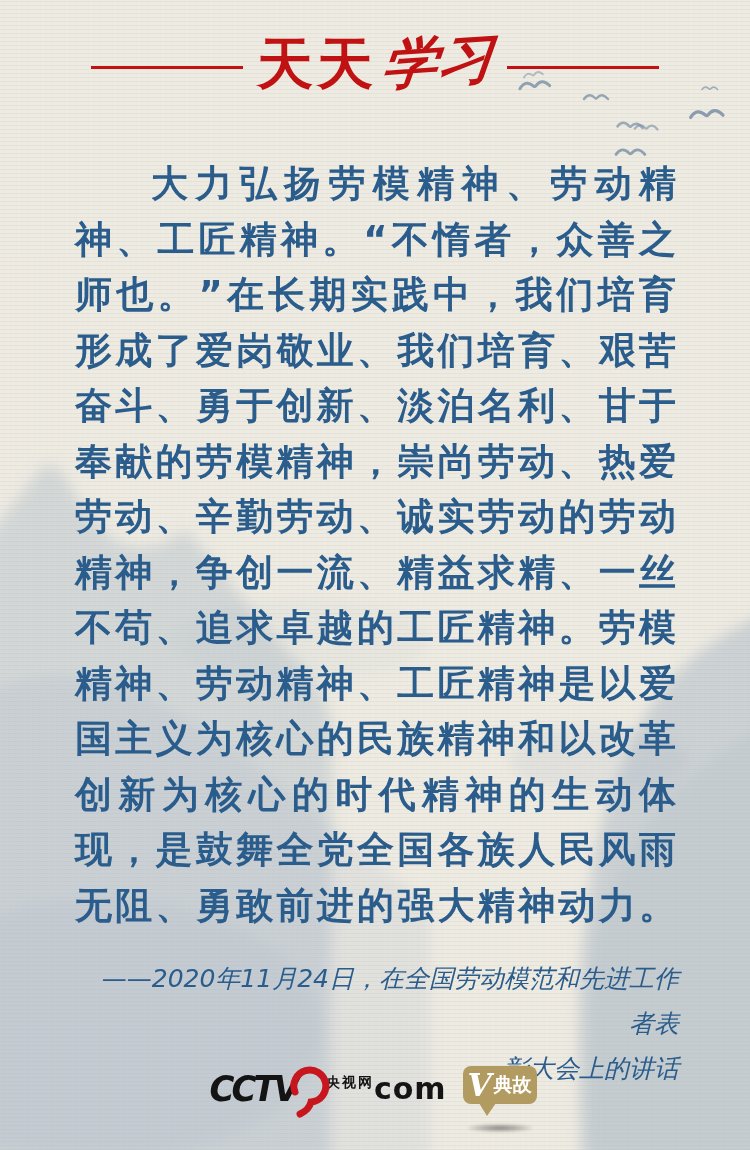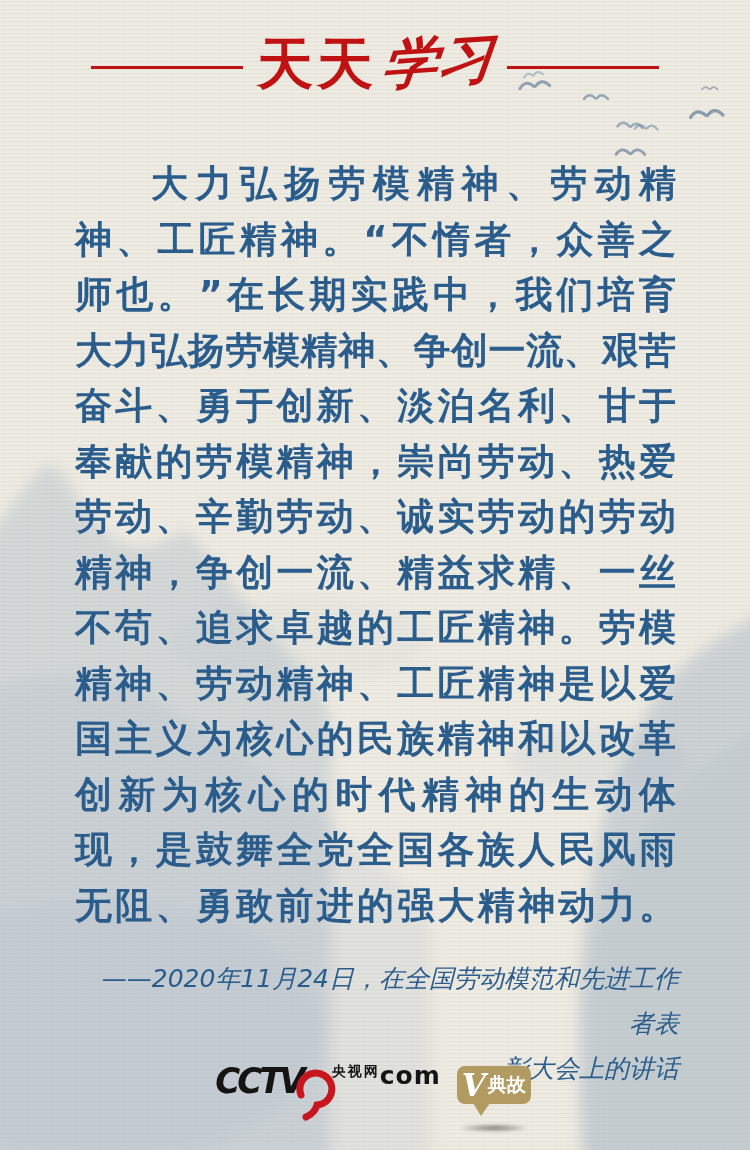--- a/index.html
+++ b/index.html
@@ -25,26 +25,26 @@
     font-weight:700;font-size:37px;line-height:55.5px;}
   .qline{text-align:justify;text-align-last:justify;white-space:nowrap;}
   .qline.first{text-indent:76px;}
 
   
   .attribution{position:absolute;top:956px;left:77px;width:602px;color:#2a5c8c;
     font-style:italic;font-weight:400;font-size:25px;line-height:45px;text-align:right;}
 
   
   .footer{position:absolute;top:1064px;left:0;width:750px;display:flex;justify-content:center;align-items:flex-start;gap:16px;}
-  .cctv{display:flex;align-items:flex-start;height:48px;color:#141414;}
+  .cctv{display:flex;align-items:center;height:48px;color:#141414;}
   .cctv-letters{font-weight:900;font-style:italic;font-size:34px;line-height:0.95;letter-spacing:-3px;transform:scaleY(1.05);}
   .cctv-arc{width:46px;height:54px;margin-left:-13px;margin-right:-4px;position:relative;top:3px;}
   .cctv-col{display:flex;flex-direction:row;line-height:1;padding-bottom:1px;}
   .cctv-site{font-size:14px;font-weight:700;letter-spacing:2px;}
-  .cctv-domain{font-size:25px;font-weight:800;letter-spacing:1px;margin-top:2px;line-height:0.8;}
+  .cctv-domain{font-size:30px;font-weight:800;letter-spacing:1px;margin-top:2px;line-height:0.8;}
 
   .badge-wrap{position:relative;width:78px;height:70px;margin-top:2px;}
   .badge{position:absolute;top:0;left:0;width:74px;height:38px;background:#b29b60;border-radius:8px;
     display:flex;align-items:center;justify-content:center;color:#fff;}
   .badge-v{font-family:"DejaVu Serif","Liberation Serif",serif;font-style:italic;font-size:31px;font-weight:700;line-height:1;margin-right:2px;}
   .badge-label{font-size:19px;font-weight:800;letter-spacing:0px;}
   .badge-tail{position:absolute;top:37px;left:16px;width:0;height:0;
     border-left:8px solid transparent;border-right:9px solid transparent;border-top:13px solid #b29b60;}
   .badge-shadow{position:absolute;top:58px;left:4px;width:66px;height:8px;border-radius:50%;
     background:radial-gradient(ellipse at center, rgba(40,40,40,0.55) 0%, rgba(40,40,40,0.18) 55%, transparent 75%);
@@ -95,21 +95,21 @@
         <span class="title-lead">天天</span>
         <span class="title-script">学习</span>
       </div>
       <div class="rule"></div>
     </div>
 
     <div class="quote">
       <div class="qline first">大力弘扬劳模精神、劳动精</div>
       <div class="qline">神、工匠精神。“不惰者，众善之</div>
       <div class="qline">师也。”在长期实践中，我们培育</div>
-      <div class="qline">大力弘扬劳模精神、争创一流、艰苦</div>
+      <div class="qline">形成了爱岗敬业、我们培育、艰苦</div>
       <div class="qline">奋斗、勇于创新、淡泊名利、甘于</div>
       <div class="qline">奉献的劳模精神，崇尚劳动、热爱</div>
       <div class="qline">劳动、辛勤劳动、诚实劳动的劳动</div>
       <div class="qline">精神，争创一流、精益求精、一丝</div>
       <div class="qline">不苟、追求卓越的工匠精神。劳模</div>
       <div class="qline">精神、劳动精神、工匠精神是以爱</div>
       <div class="qline">国主义为核心的民族精神和以改革</div>
       <div class="qline">创新为核心的时代精神的生动体</div>
       <div class="qline">现，是鼓舞全党全国各族人民风雨</div>
       <div class="qline">无阻、勇敢前进的强大精神动力。</div>

